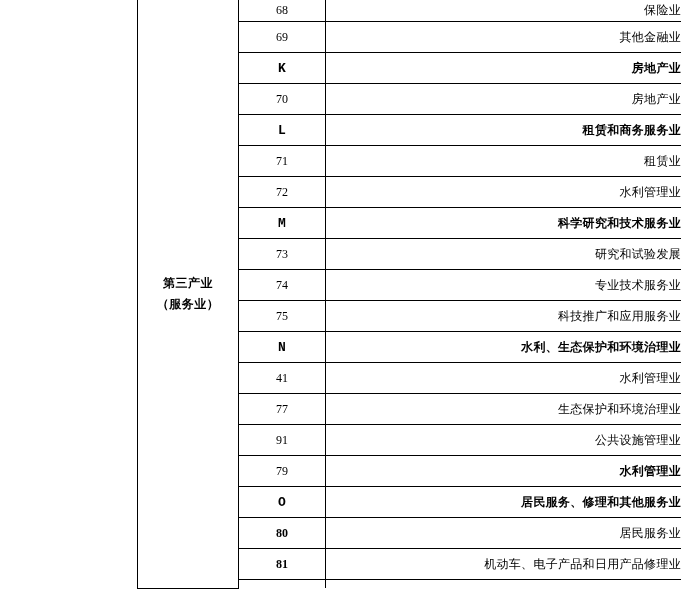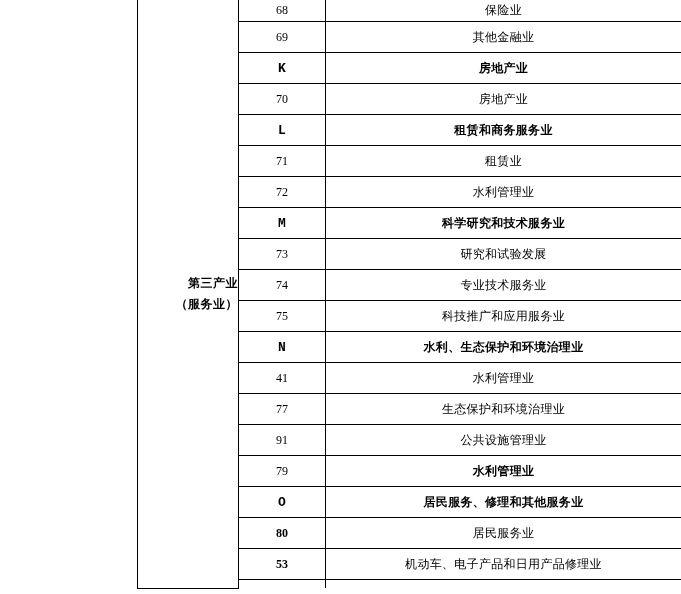--- a/index.html
+++ b/index.html
@@ -58,40 +58,39 @@
   td.code-cell.letter {
     font-weight: bold;
     font-family: "Liberation Mono", monospace;
     font-size: 13px;
   }
   td.code-cell.num-bold {
     font-weight: bold;
     margin-left: 24px;
   }
   td.name-cell {
-    text-align: center;
+    text-align: right;
     padding-left: 10px;
     font-size: 14.5px;
     letter-spacing: 0.3px;
   }
   td.name-cell.bold {
     font-weight: bold;
   }
   
   tr.clipped-top td {
     height: 21px;
     border-top: none;
   }
   tr.clipped-bottom td {
     height: 8px;
     border-bottom: none;
   }
   .sector-label-line {
     display: block;
-    text-align: right;
   }
 </style>
 </head>
 <body>
 
 <div class="page">
   <table class="classification">
     <colgroup>
       <col class="c-sector">
       <col class="c-code">
@@ -187,21 +186,21 @@
         <td class="code-cell letter">O</td>
         <td class="name-cell bold">居民服务、修理和其他服务业</td>
       </tr>
 
       <tr>
         <td class="code-cell num-bold">80</td>
         <td class="name-cell">居民服务业</td>
       </tr>
 
       <tr>
-        <td class="code-cell num-bold">53</td>
+        <td class="code-cell num-bold">81</td>
         <td class="name-cell">机动车、电子产品和日用产品修理业</td>
       </tr>
 
       <tr class="clipped-bottom">
         <td class="code-cell"></td>
         <td class="name-cell"></td>
       </tr>
 
     </tbody>
   </table>

